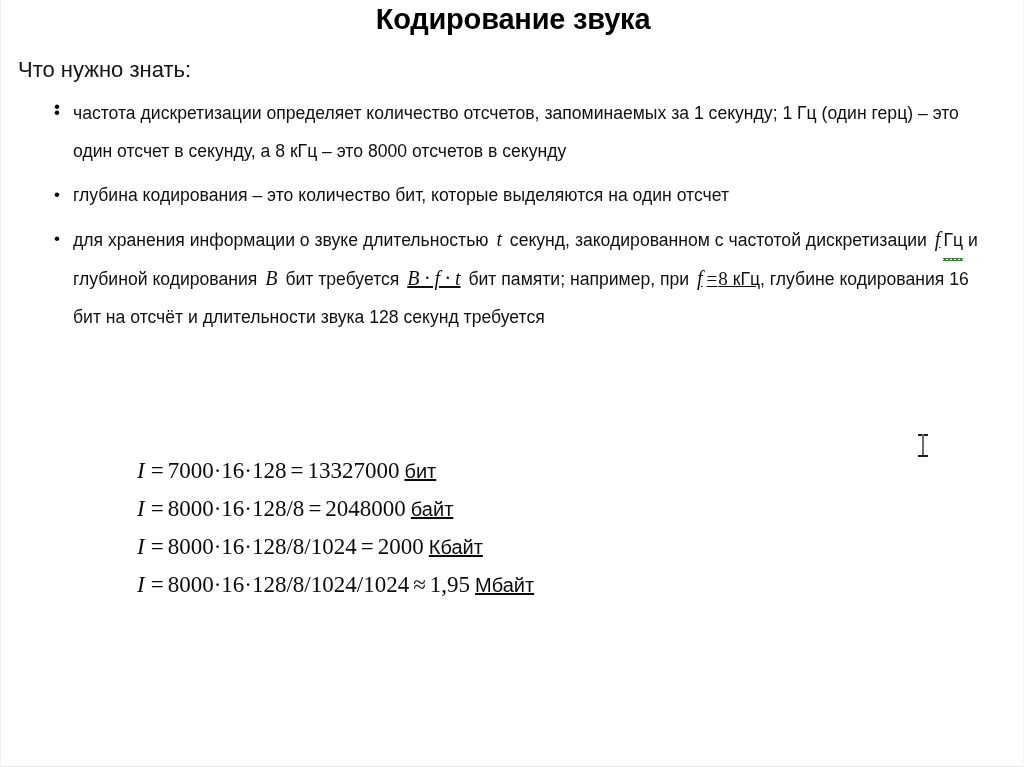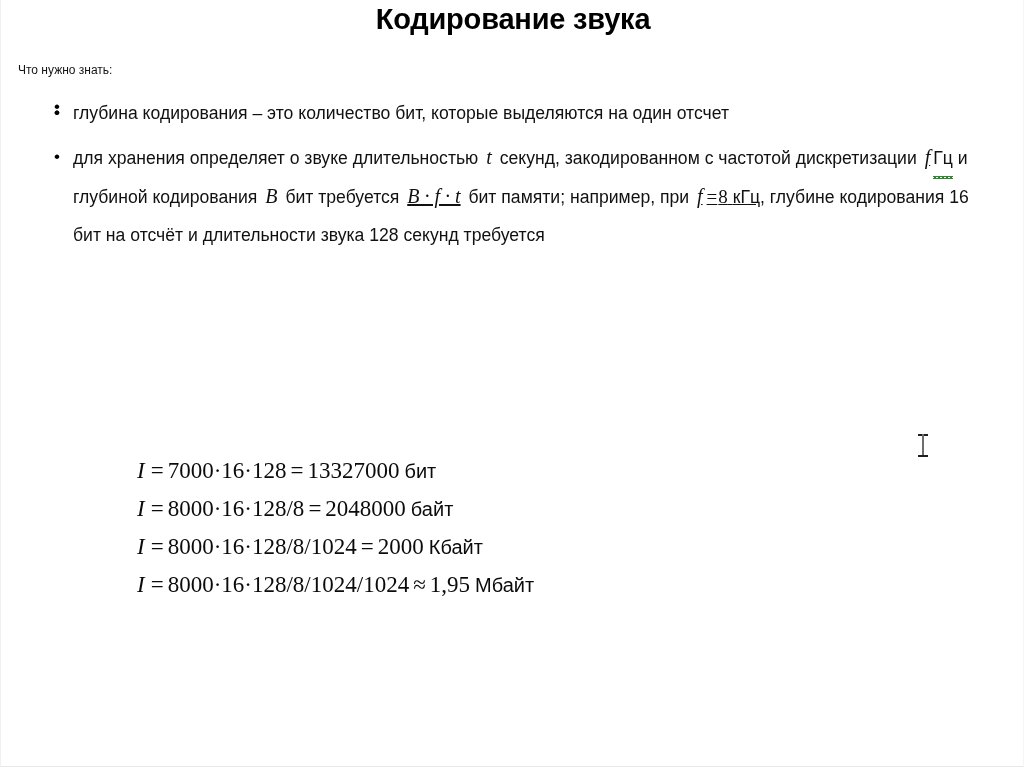--- a/index.html
+++ b/index.html
@@ -42,21 +42,21 @@
     letter-spacing: -0.2px;
     color: #000000;
     white-space: nowrap;
   }
 
   
   .intro-line {
     position: absolute;
     left: 17px;
     top: 59px;
-    font-size: 12px;
+    font-size: 22px;
     line-height: 22px;
     color: #141414;
     white-space: nowrap;
   }
 
   
   .bullet-list {
     position: absolute;
     left: 0;
     top: 88px;
@@ -141,20 +141,21 @@
   .formula-line .fi {
     font-style: italic;
     padding-right: 2px;
   }
   .formula-line .fn { font-style: normal; }
   .formula-line .fu {
     font-family: "Liberation Sans", sans-serif;
     font-style: normal;
     font-size: 20px;
     padding-left: 5px;
+    text-decoration: underline;
   }
   .formula-line .fs { padding: 0 4px; }
 
   
   .text-cursor {
     position: absolute;
     left: 917px;
     top: 434px;
     width: 10px;
     height: 23px;
@@ -189,31 +190,32 @@
   <div class="intro-line">Что нужно знать:</div>
 
   <div class="bullet-list">
 
     <div class="bullet-item">
       <span class="bullet-dot">•</span>
     </div>
 
     <div class="bullet-item">
       <span class="bullet-dot">•</span>
+      <span class="bullet-text">частота дискретизации определяет количество отсчетов, запоминаемых за 1 секунду; 1 Гц (один герц) – это один отсчет в секунду, а 8 кГц – это 8000 отсчетов в секунду</span>
     </div>
 
     <div class="bullet-item">
       <span class="bullet-dot">•</span>
       <span class="bullet-text">глубина кодирования – это количество бит, которые выделяются на один отсчет</span>
     </div>
 
     <div class="bullet-item">
       <span class="bullet-dot">•</span>
       <span class="bullet-text">
-        <span>для хранения определяет о звуке длительностью</span>
+        <span>для хранения информации о звуке длительностью</span>
         <span class="mvar">t</span>
         <span>секунд, закодированном с частотой дискретизации</span>
         <span class="nowrap"><span class="mvar">f</span><span class="squiggle">Гц</span></span>
         <span>и глубиной кодирования</span>
         <span class="mvar">B</span>
         <span>бит требуется</span>
         <span class="mvar nowrap">B · f · t</span>
         <span>бит памяти; например, при</span>
         <span class="nowrap"><span class="mvar">f</span><span class="mop">=</span><span class="mnum">8</span>&nbsp;<span>кГц,</span></span>
         <span>глубине кодирования 16 бит на отсчёт и длительности звука 128 секунд требуется</span>

